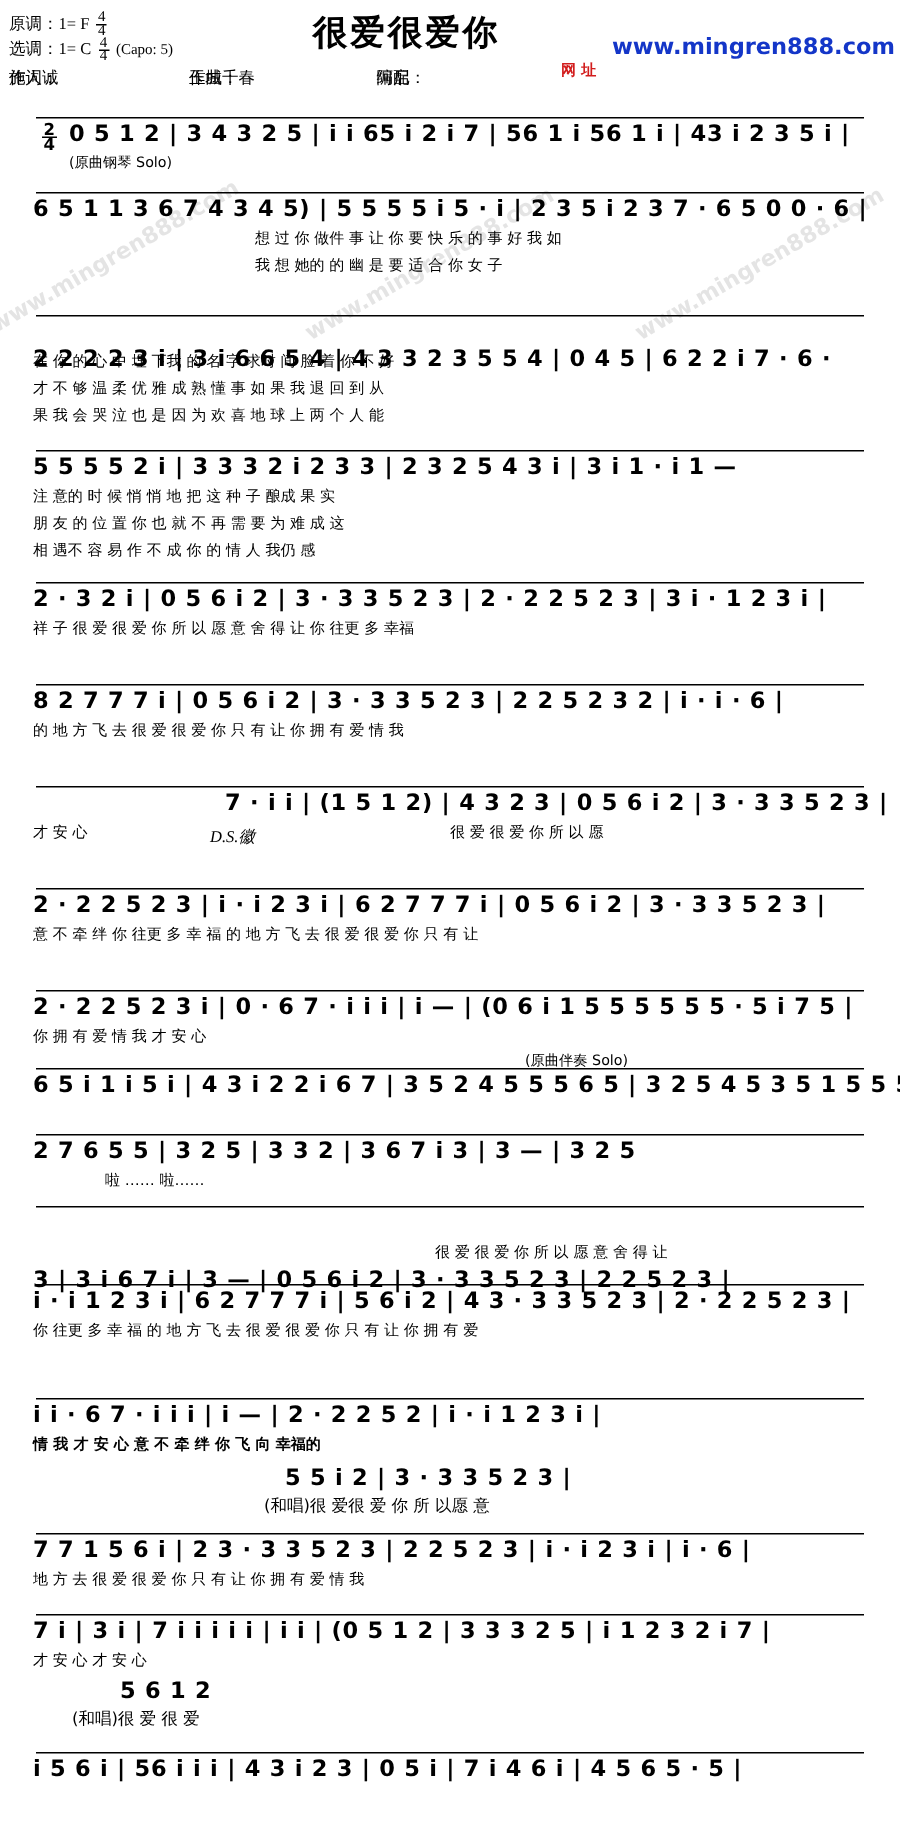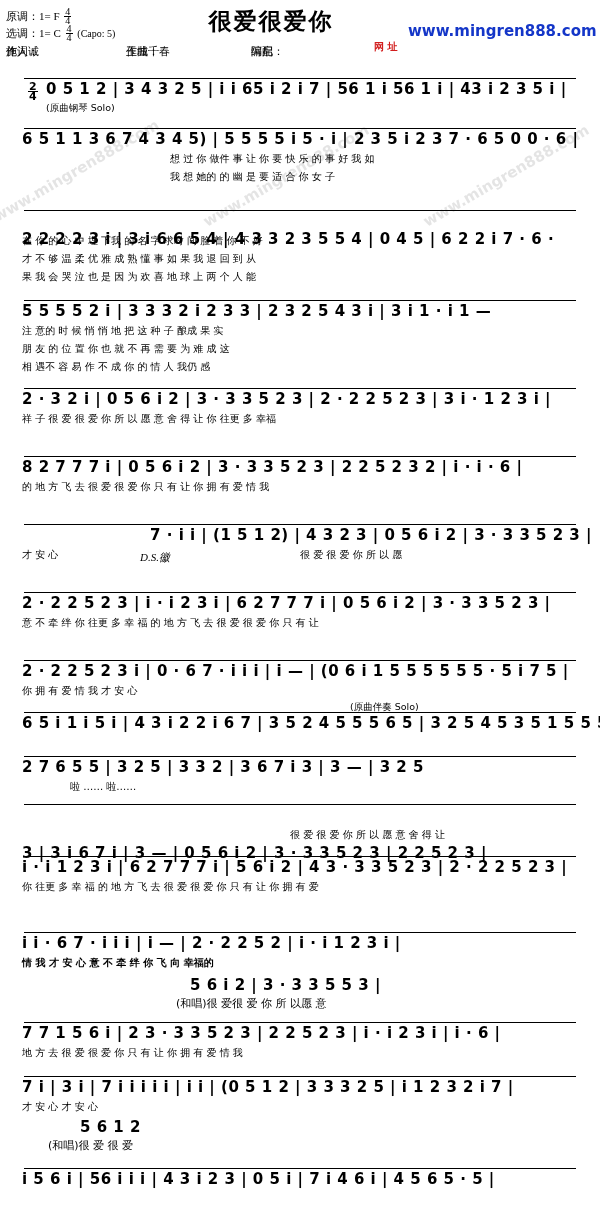--- a/index.html
+++ b/index.html
@@ -217,21 +217,21 @@
   <div class="sys" style="top:856px;">
     <div class="beam" style="left:24px;top:0px;width:552px;"></div>
     <div class="notes" style="top:2px;">i · i 1 2 3 i | 6 2 7 7 7 i | 5 6 i 2 | 4 3 · 3 3 5 2 3 | 2 · 2 2 5 2 3 |</div>
     <div class="lyr" style="top:24px;">你   往更 多 幸 福 的 地 方 飞 去          很 爱 很 爱 你 只 有 让   你   拥 有 爱</div>
   </div>
 
   <div class="sys" style="top:932px;">
     <div class="beam" style="left:24px;top:0px;width:552px;"></div>
     <div class="notes" style="top:2px;">i   i · 6 7 · i i i |  i   — | 2 · 2 2 5 2 | i · i 1 2 3 i |</div>
     <div class="lyr" style="top:24px;font-weight:bold;">情   我  才 安  心                   意 不 牵 绊   你  飞 向 幸福的</div>
-    <div class="notes" style="left:190px;top:44px;">5 6 i 2 | 3 · 3 3 5 5 3 |</div>
+    <div class="notes" style="left:190px;top:44px;">5 5 i 2 | 3 · 3 3 5 2 3 |</div>
     <div class="lyr" style="left:176px;top:64px;font-size:11px;">(和唱)很  爱很 爱 你  所 以愿  意</div>
   </div>
 
   <div class="sys" style="top:1022px;">
     <div class="beam" style="left:24px;top:0px;width:552px;"></div>
     <div class="notes" style="top:2px;">7 7 1 5 6 i | 2 3 · 3 3 5 2 3 | 2 2 5 2 3 | i · i 2 3 i | i · 6 |</div>
     <div class="lyr" style="top:24px;">地 方 去 很   爱 很 爱  你  只  有 让   你   拥 有 爱 情     我</div>
   </div>
 
   <div class="sys" style="top:1076px;">

